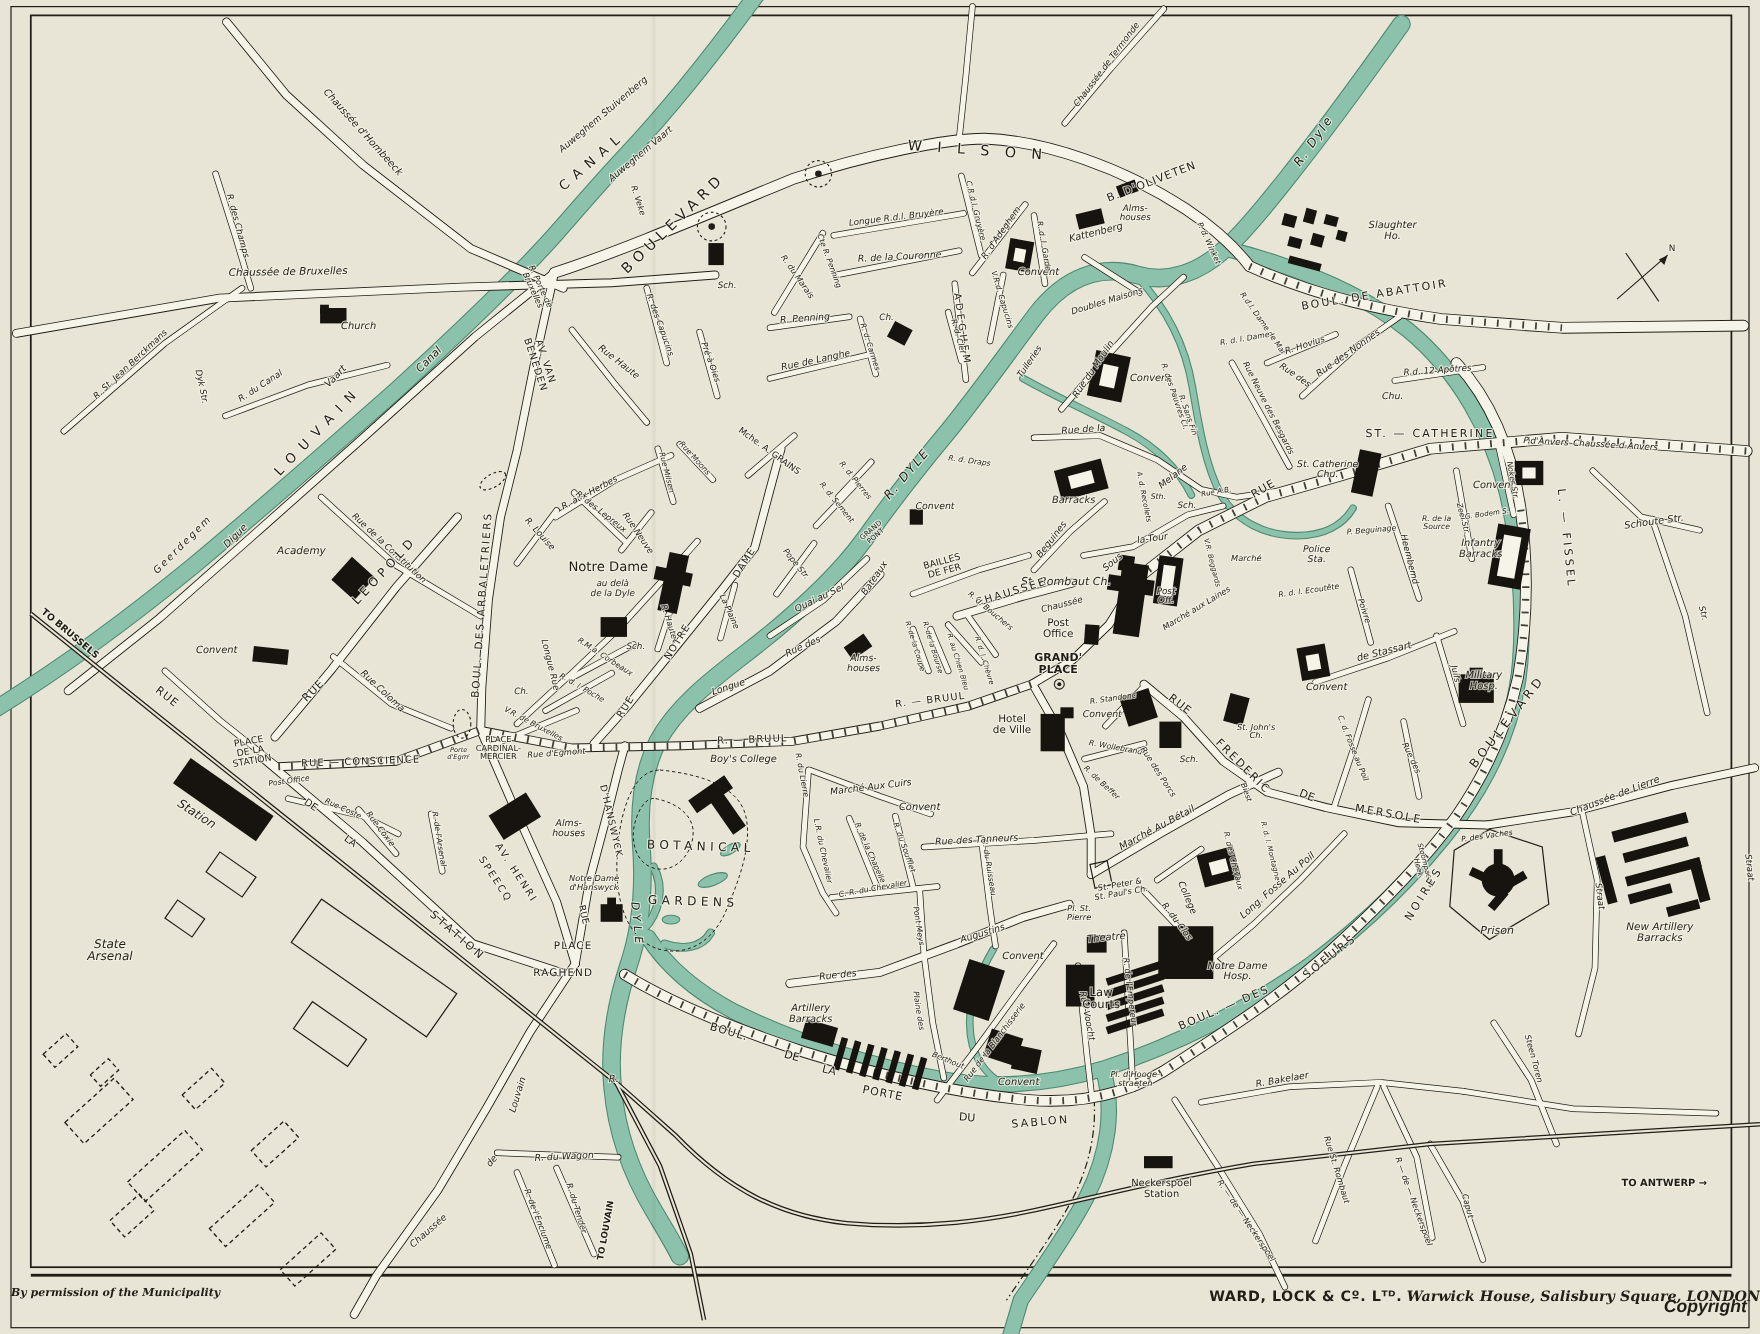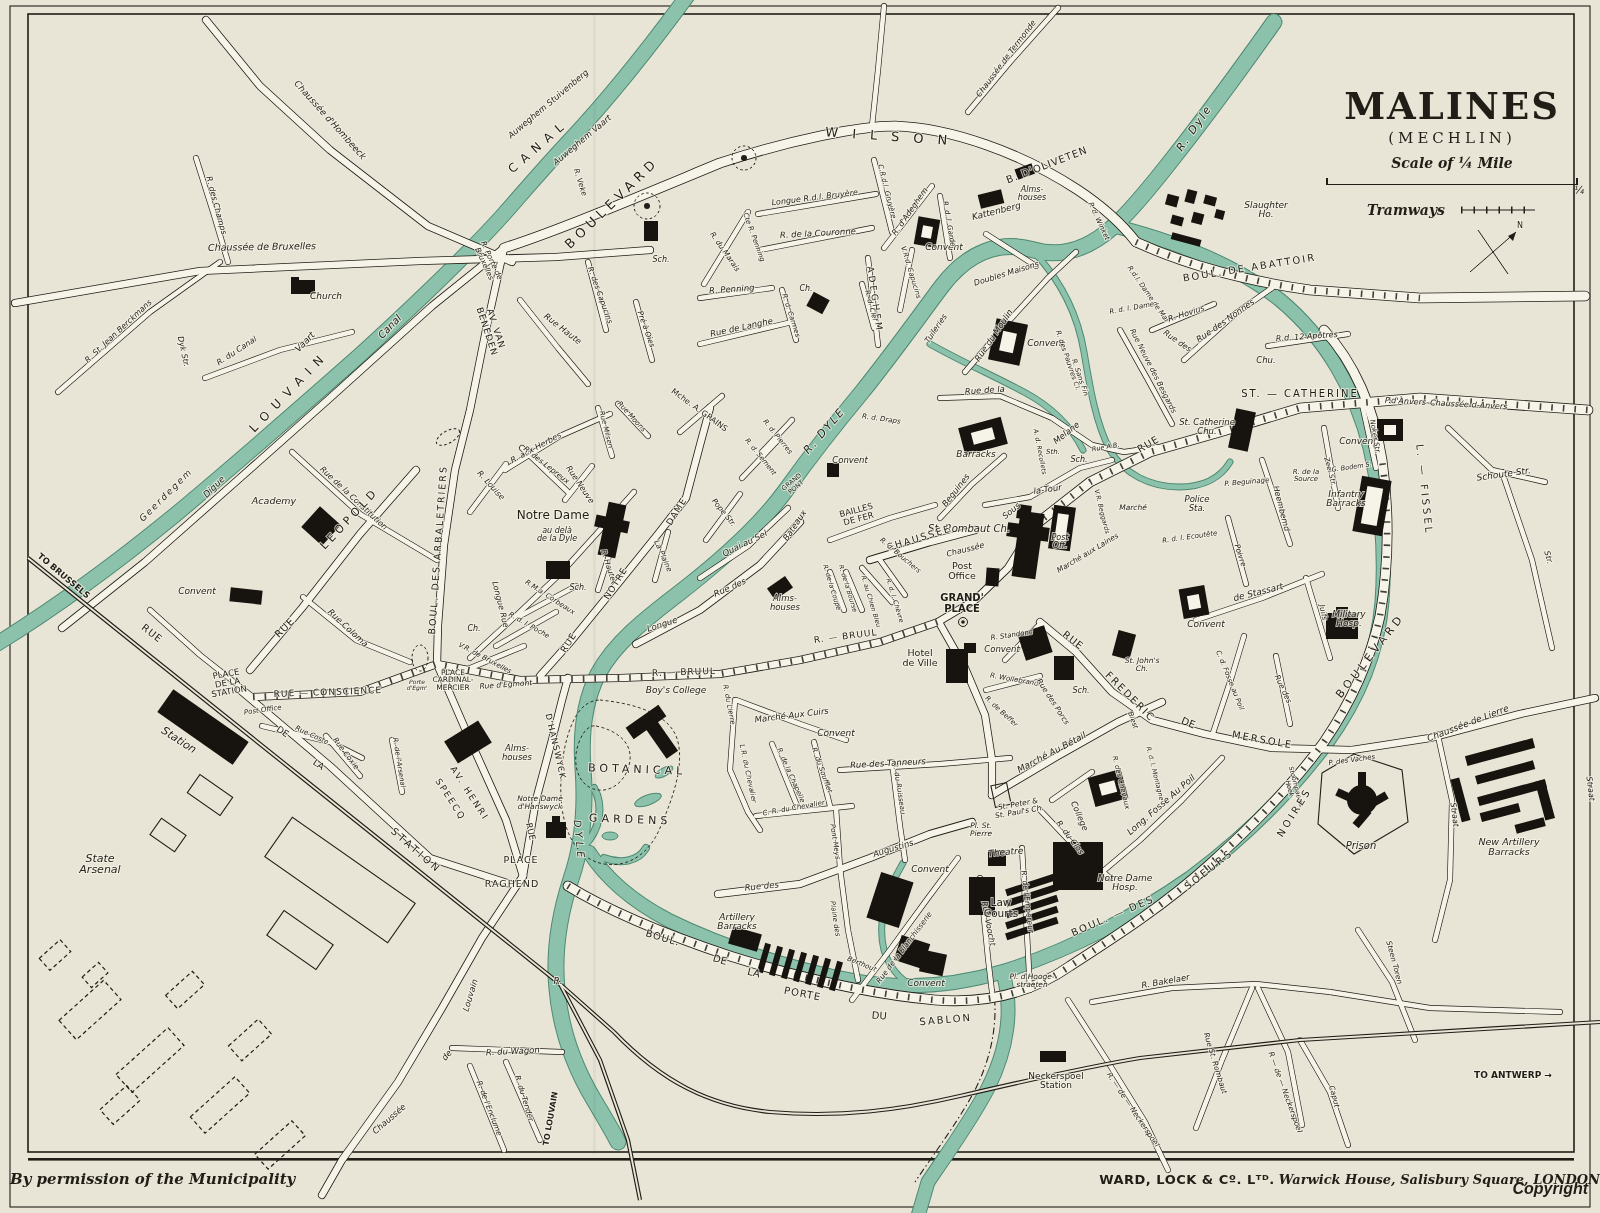--- a/index.html
+++ b/index.html
@@ -38,21 +38,21 @@
   #scale-label{font-style:italic;font-weight:bold;font-size:14px;margin-top:8px;font-family:"DejaVu Serif",serif;}
   #scale-bar{position:relative;height:10px;margin:3px 8px 0 8px;border-bottom:1.6px solid var(--ink);}
   #scale-bar:before,#scale-bar:after{content:"";position:absolute;bottom:0;width:1.6px;height:6px;background:var(--ink);}
   #scale-bar:before{left:0;}#scale-bar:after{right:0;}
   #scale-frac{font-size:10px;text-align:right;margin-right:2px;font-style:italic;}
   #tramways-row{display:flex;align-items:center;justify-content:center;gap:14px;margin-top:6px;}
   #tramways-label{font-style:italic;font-weight:bold;font-size:14px;font-family:"DejaVu Serif",serif;}
 
   
   #footer{position:absolute;left:0;top:1164px;width:1600px;height:49px;display:flex;align-items:center;z-index:5;}
-  #footer .perm{position:absolute;left:10px;top:6px;font-family:"DejaVu Serif",serif;font-style:italic;font-weight:bold;font-size:15px;}
+  #footer .perm{position:absolute;left:10px;top:6px;font-family:"DejaVu Serif",serif;font-style:italic;font-weight:bold;font-size:10px;}
   #footer .imprint{position:absolute;left:0;right:0;top:8px;text-align:right;font-size:13px;}
   #footer .imprint b{font-family:"DejaVu Sans",sans-serif;letter-spacing:.5px;}
   #footer .imprint i{font-family:"DejaVu Serif",serif;font-weight:bold;}
   #footer .copy{position:absolute;right:12px;top:16px;font-family:Liberation Sans, sans-serif;font-style:italic;font-weight:bold;font-size:16px;}
   #crease{position:absolute;left:593px;top:14px;width:3px;height:1140px;background:rgba(60,50,30,.05);z-index:4;}
 </style>
 </head>
 <body>
 
 <div id="page" style="--paper: #e9e5d6; --ink: #211e18; --road: #f6f4e9; --water: #8cc2ac; --wedge: #4d8a72; --bld: #17140f;">
@@ -733,34 +733,20 @@
         <text transform="translate(513 1054) rotate(-3)" class="lbl it" font-size="8.5"><tspan x="0" dy="0em">R. du  Wagon</tspan></text>
         <text transform="translate(522 1099) rotate(73)" class="lbl it" font-size="7.5"><tspan x="0" dy="0em">R. du Tender</tspan></text>
         <text transform="translate(487 1109) rotate(69)" class="lbl it" font-size="7.5"><tspan x="0" dy="0em">R. de l'Enclume</tspan></text>
         <text transform="translate(553 1119) rotate(-80)" class="lbl bd" font-size="8"><tspan x="0" dy="0em">TO LOUVAIN</tspan></text>
         <text transform="translate(1520 228) rotate(0)" class="lbl" font-size="8"><tspan x="0" dy="0em">N</tspan></text>
       </g>
   </svg>
 
   <div id="crease"></div>
 
-  <div id="title-block">
-    <div id="map-title">MALINES</div>
-    <div id="map-subtitle">(MECHLIN)</div>
-    <div id="scale-label">Scale of ¼ Mile</div>
-    <div id="scale-bar"></div>
-    <div id="scale-frac">¼</div>
-    <div id="tramways-row">
-      <span id="tramways-label">Tramways</span>
-      <svg width="78" height="10">
-        <line x1="2" y1="5" x2="76" y2="5" stroke="#211e18" stroke-width="1"></line>
-        <line x1="2" y1="5" x2="76" y2="5" stroke="#211e18" stroke-width="7" stroke-dasharray="1.5 11"></line>
-      </svg>
-    </div>
-  </div>
 
   <div id="footer">
     <div class="perm">By permission of the Municipality</div>
     <div class="imprint">
       <b>WARD, LOCK &amp; Cº. Lᵀᴰ.</b>
       <i>Warwick House, Salisbury Square, LONDON</i>
     </div>
     <div class="copy">Copyright</div>
   </div>
 </div>

